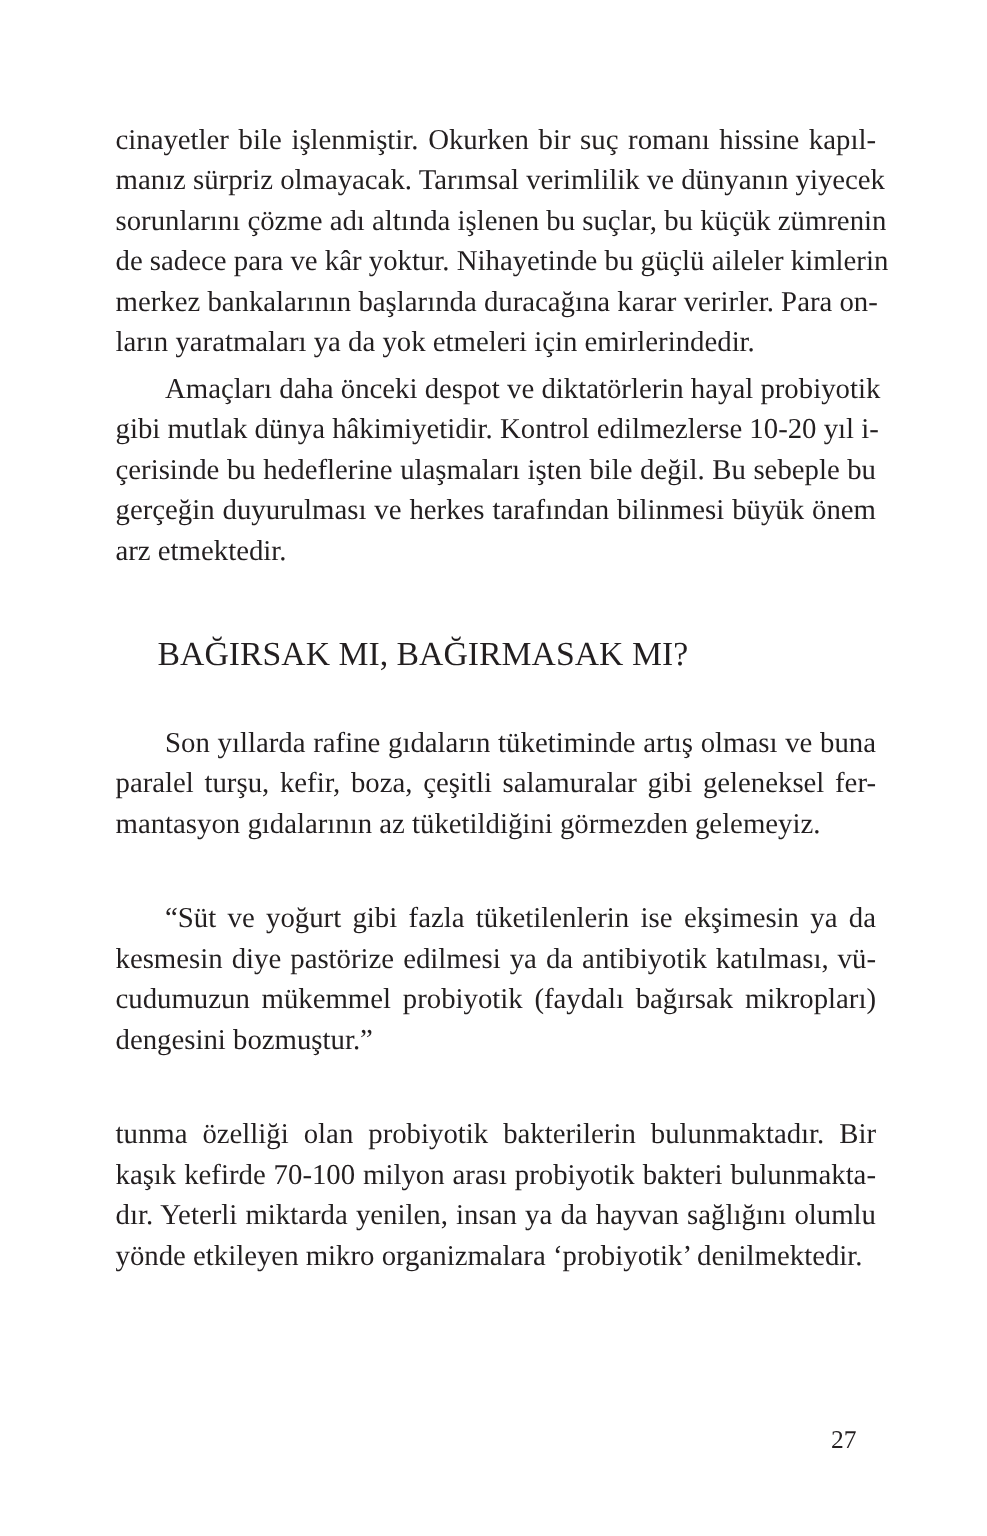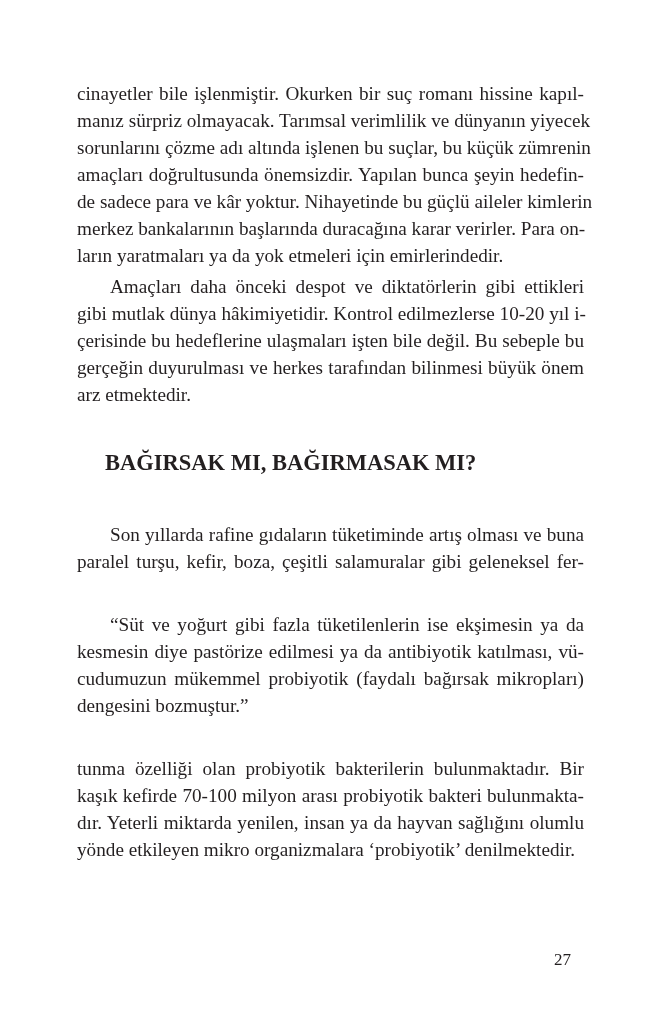--- a/index.html
+++ b/index.html
@@ -9,56 +9,56 @@
   }
   .page { position: absolute; left: 73px; top: 76px; width: 515px; }
   .line {
     display: block; font-size: 19.2px; line-height: 27px; height: 27px; white-space: nowrap;
     text-align: justify; text-align-last: justify;
   }
   .line.last { text-align-last: left; font-family: Liberation Serif, serif; }
   .line.indent { text-indent: 33px; }
   .para { margin: 4px; }
   .heading {
-    font-weight: bold; font-size: 22.5px; line-height: 30px; margin: 40px 0 16px 32px; white-space: nowrap;
+    font-weight: normal; font-size: 22.5px; line-height: 30px; margin: 40px 0 4px 32px; white-space: nowrap;
   }
   .gap-head { height: 23px; }
   .gap-para { height: 28px; }
   .page-number {
     position: absolute; left: 554px; top: 948px; font-size: 17px; line-height: 24px;
   }
 </style>
 </head>
 <body>
 
 <div class="page">
   <div id="top-paras">
       <div class="para">
         <span class="line">cinayetler bile işlenmiştir. Okurken bir suç romanı hissine kapıl-</span>
         <span class="line">manız sürpriz olmayacak. Tarımsal verimlilik ve dünyanın yiyecek</span>
         <span class="line">sorunlarını çözme adı altında işlenen bu suçlar, bu küçük zümrenin</span>
-        <span class="line">amaçları doğrultusunda önemsizdir. Yapılan bunca şeyin hedefin-</span>
         <span class="line">de sadece para ve kâr yoktur. Nihayetinde bu güçlü aileler kimlerin</span>
         <span class="line">merkez bankalarının başlarında duracağına karar verirler. Para on-</span>
         <span class="line last">ların yaratmaları ya da yok etmeleri için emirlerindedir.</span>
       </div>
       <div class="para">
-        <span class="line indent">Amaçları daha önceki despot ve diktatörlerin gibi ettikleri</span>
+        <span class="line indent">Amaçları daha önceki despot ve diktatörlerin hayal probiyotik</span>
         <span class="line">gibi mutlak dünya hâkimiyetidir. Kontrol edilmezlerse 10-20 yıl i-</span>
         <span class="line">çerisinde bu hedeflerine ulaşmaları işten bile değil. Bu sebeple bu</span>
         <span class="line">gerçeğin duyurulması ve herkes tarafından bilinmesi büyük önem</span>
         <span class="line last">arz etmektedir.</span>
       </div>
     </div>
   <div class="heading">BAĞIRSAK MI, BAĞIRMASAK MI?</div>
   <div class="gap-head"></div>
   <div id="bottom-paras">
       <div class="para">
         <span class="line indent">Son yıllarda rafine gıdaların tüketiminde artış olması ve buna</span>
         <span class="line">paralel turşu, kefir, boza, çeşitli salamuralar gibi geleneksel fer-</span>
+        <span class="line last">mantasyon gıdalarının az tüketildiğini görmezden gelemeyiz.</span>
       </div>
       <div class="gap-para"></div>
       <div class="para">
         <span class="line indent">“Süt ve yoğurt gibi fazla tüketilenlerin ise ekşimesin ya da</span>
         <span class="line">kesmesin diye pastörize edilmesi ya da antibiyotik katılması, vü-</span>
         <span class="line">cudumuzun mükemmel probiyotik (faydalı bağırsak mikropları)</span>
         <span class="line last">dengesini bozmuştur.”</span>
       </div>
       <div class="gap-para"></div>
       <div class="para">

